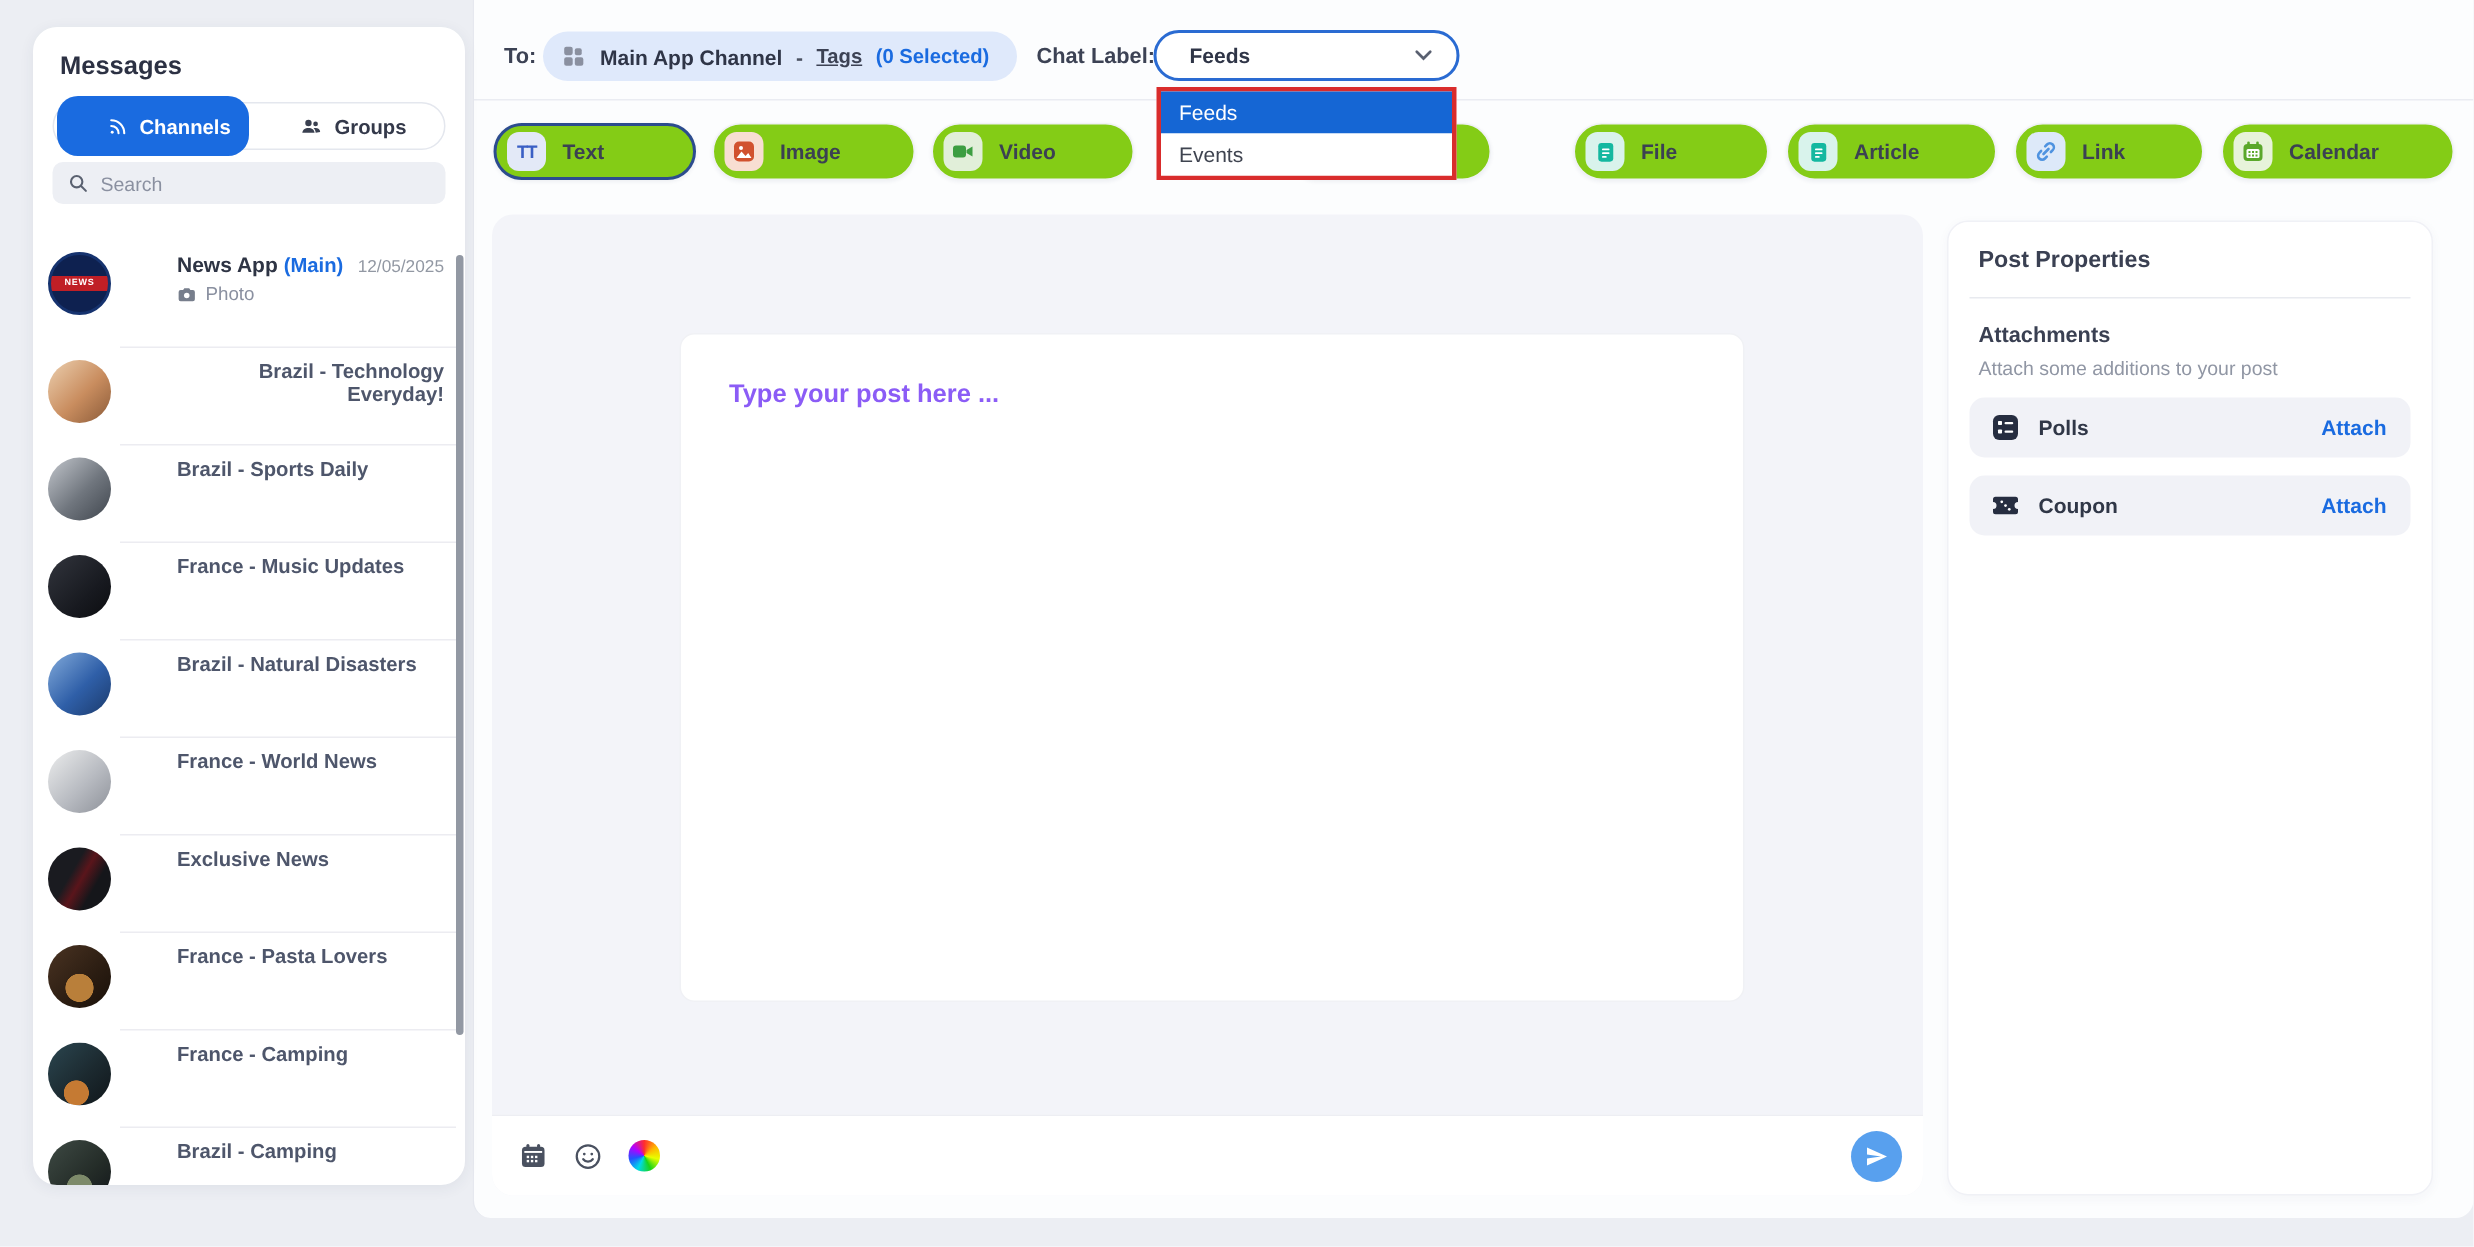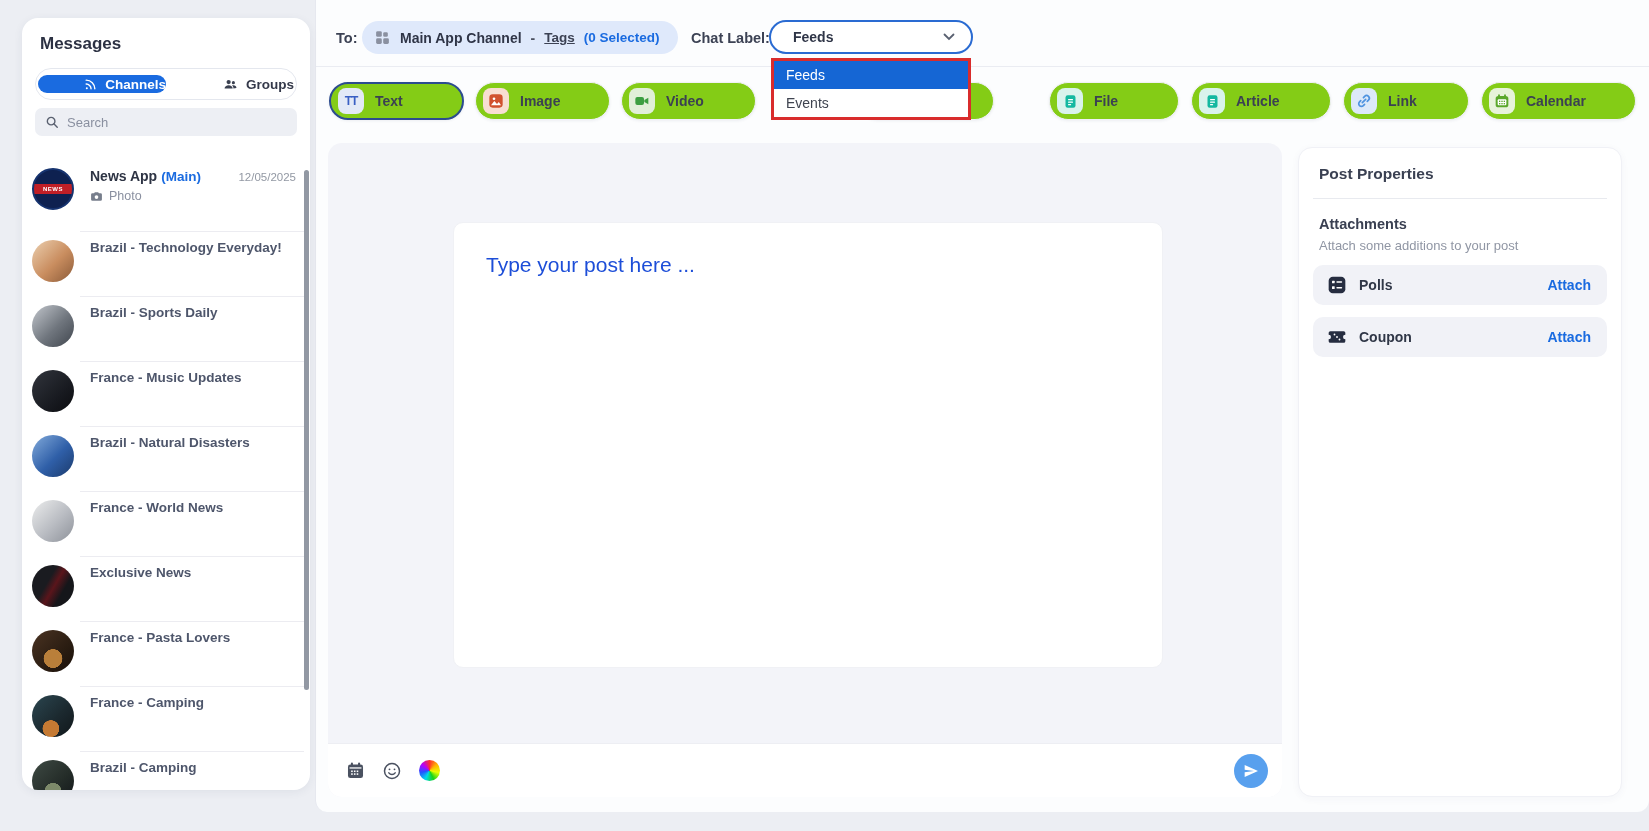--- a/index.html
+++ b/index.html
@@ -47,21 +47,21 @@
   .tab[data-idx="6"]{left:1027px;width:126px} .tab[data-idx="7"]{left:1165px;width:155px}
   .chip-text{background:#e3e9f7; font-weight:800; font-size:12px; color:#3a5fc4; letter-spacing:-1px;}
   .chip-image{background:#f8ded2} .chip-video{background:#e1efd9} .chip-audio{background:#f3e3d2}
   .chip-file{background:#d9f3ec} .chip-article{background:#d9f3ec} .chip-link{background:#dde9f9} .chip-calendar{background:#e7f3da}
 
   
   .editor-card { position:absolute; left:12px; top:143px; width:954px; height:654px;
     background:#f3f4f9; border-radius:14px; }
   .compose-area { position:absolute; left:125px; top:79px; width:710px; height:446px;
     background:#fff; border-radius:10px; border:1px solid #f0f1f5; padding:30px 32px; cursor:text; }
-  .compose-placeholder { font-size:21px; color:#1d4ed8; }
+  .compose-placeholder { font-size:17px; color:#8b5cf6;font-weight:bold; }
   .editor-toolbar { position:absolute; left:0; bottom:0; width:100%; height:54px; background:#fff;
     border-top:1px solid #edeef3; border-radius:0 0 14px 14px; display:flex; align-items:center; padding-left:18px; gap:17px; }
   .tool-ic { display:inline-flex; cursor:pointer; }
   .color-wheel { width:21px; height:21px; border-radius:50%; cursor:pointer;
     background:conic-gradient(#ff2d2d,#ffb400,#e8ff00,#19d419,#00d9e8,#2452ff,#b400ff,#ff2d2d); }
   .send-btn { position:absolute; right:14px; top:10px; width:34px; height:34px; border-radius:50%;
     background:#58a0ee; display:flex; align-items:center; justify-content:center; cursor:pointer; }
 
   
   .right-panel { position:absolute; left:982px; top:147px; width:324px; height:650px; background:#fff;
@@ -74,36 +74,36 @@
     display:flex; align-items:center; padding:0 16px 0 14px; }
   .attach-row .row-label { margin-left:12px; font-size:14px; font-weight:600; color:#303747; }
   .attach-link { margin-left:auto; font-size:14px; font-weight:700; color:#1a6be0; cursor:pointer; }
 
   
   .sidebar-card { position:absolute; left:22px; top:18px; width:288px; height:772px; background:#fff;
     border-radius:16px; box-shadow:0 2px 10px rgba(40,50,90,.07); overflow:hidden; }
   .sidebar-title { margin:16px 18px 0; font-size:17px; font-weight:800; color:#2c3143; }
   .toggle-wrap { margin:14px 13px 0; height:32px; border:1px solid #e4e7ee; border-radius:17px;
     display:flex; align-items:center; padding:2px; background:#fff; }
-  .toggle-btn { flex:1; height:18px; border-radius:14px; display:flex; align-items:center; justify-content:flex-end;
+  .toggle-btn { flex:1; height:40px; border-radius:14px; display:flex; align-items:center; justify-content:flex-start;
     gap:8px; font-size:13.5px; font-weight:700; color:#34394a; cursor:pointer; background:transparent; border:none;padding-left:34px; }
   .toggle-btn.active { background:#1a6be0; color:#fff; }
   .search-box { margin:8px 13px 0; height:28px; background:#edeff4; border-radius:7px;
     display:flex; align-items:center; padding:0 10px; gap:8px; }
   .search-box input { border:none; outline:none; background:transparent; font-size:13px; color:#3a4052;
     font-family:"Liberation Sans", sans-serif; width:100%; }
   .search-box input::placeholder { color:#8a90a0; }
   .channel-list { margin-top:24px; position:relative; }
   .channel-item { position:relative; height:65px; padding:8px 14px 0 10px; cursor:pointer; }
   .channel-list .channel-item:nth-child(1) { height:72px; }
   .channel-item::after { content:""; position:absolute; left:58px; right:6px; bottom:0; border-bottom:1px solid #ececf1; }
   .avatar { position:absolute; left:10px; top:8px; width:42px; height:42px; border-radius:50%; overflow:hidden; }
   .av-label { position:absolute; left:0; right:0; top:50%; transform:translateY(-50%); text-align:center;
     font-size:6px; font-weight:800; color:#fff; letter-spacing:.5px; }
-  .item-main { margin-left:58px; }
+  .item-main { margin-left:86px;text-align:right; }
   .item-title-row { display:flex; align-items:baseline; }
   .item-name { font-size:13.5px; font-weight:700; color:#4e566b; }
   .channel-list .channel-item:nth-child(1) .item-name { color:#2e3444; font-size:14px; }
   .item-suffix { font-size:13.5px; font-weight:700; color:#1a6be0; margin-left:4px; }
   .item-date { margin-left:auto; font-size:11.5px; color:#9298a3; }
   .item-subtitle { display:flex; align-items:center; gap:6px; margin-top:5px; }
   .item-subtitle .sub-text { font-size:12.5px; color:#8a90a0; }
   .sidebar-scrollbar { position:absolute; left:282px; top:152px; width:5px; height:520px;
     background:#9298a3; border-radius:3px; cursor:pointer; }
 

